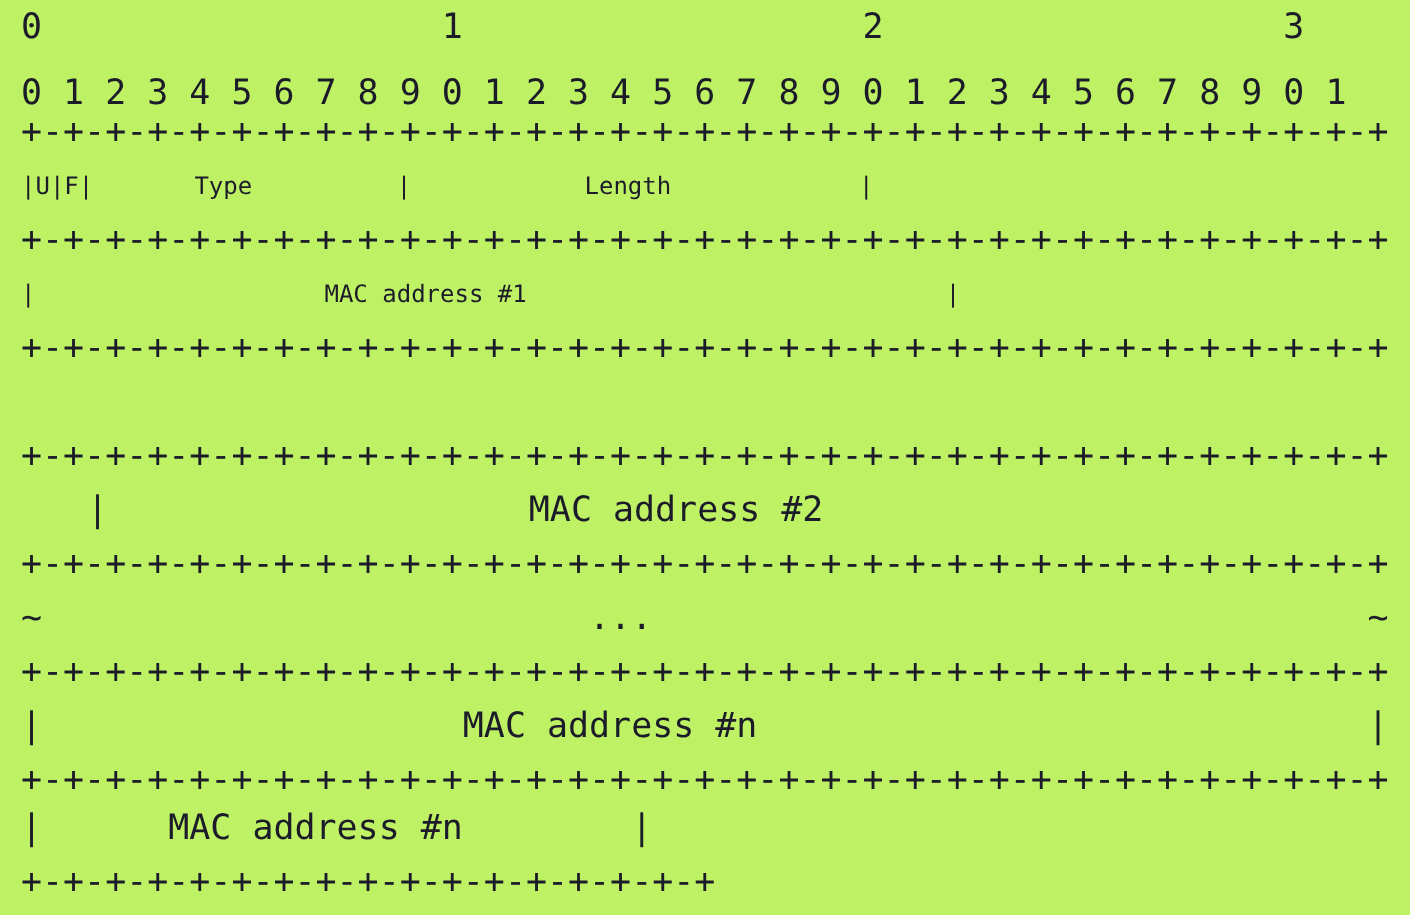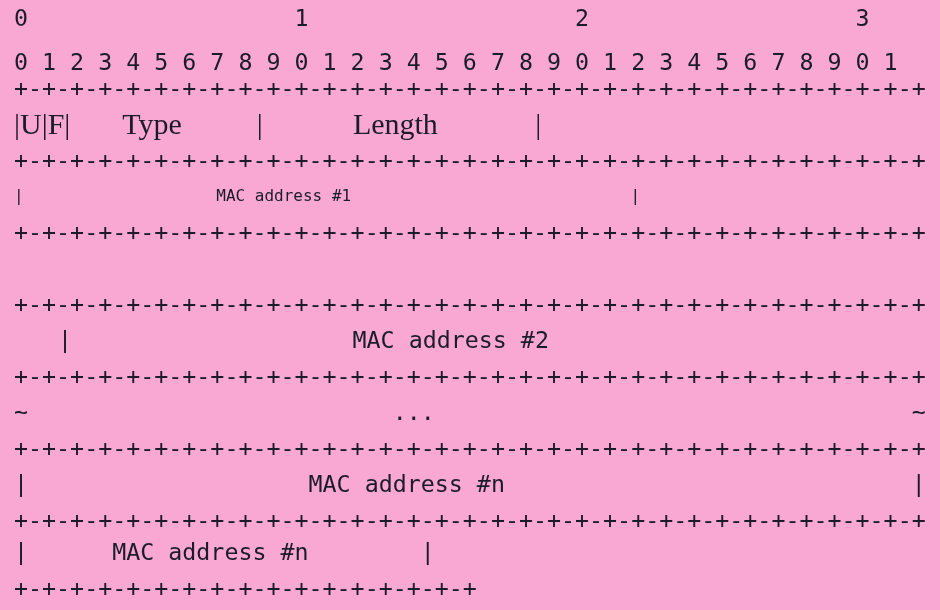--- a/index.html
+++ b/index.html
@@ -11,21 +11,21 @@
   body {
     width: 940px;
     height: 610px;
     overflow: hidden;
     font-family: "DejaVu Sans Mono", "Liberation Mono", monospace;
   }
   #diagram {
     position: relative;
     width: 940px;
     height: 610px;
-    background: #f9a8d4;
+    background: #bef264;
     color: #1b1b29;
     font-family: "DejaVu Sans Mono", "Liberation Mono", monospace;
     font-size: 20.5px;
     line-height: 28px;
     letter-spacing: 0;
     white-space: pre;
     -webkit-font-smoothing: antialiased;
   }
   .art-row {
     position: absolute;
@@ -61,21 +61,21 @@
 <body>
 
 <div id="diagram">
 
   <div class="art-row r0 pad-left" style="font-size: 23.305px; padding-left: 0px; left: 14px;">0                   1                   2                   3</div>
 
   <div class="art-row r1 pad-left" style="font-size: 23.305px; padding-left: 0px; left: 14px;">0 1 2 3 4 5 6 7 8 9 0 1 2 3 4 5 6 7 8 9 0 1 2 3 4 5 6 7 8 9 0 1</div>
 
   <div class="art-row r2" style="font-size: 23.305px; left: 14px;">+-+-+-+-+-+-+-+-+-+-+-+-+-+-+-+-+-+-+-+-+-+-+-+-+-+-+-+-+-+-+-+-+</div>
 
-  <div class="art-row r3" style="font-size: 30px; left: 14px; font-family: Liberation Serif, serif;">|U|F|       Type          |            Length             |</div>
+  <div class="art-row r3" style="font-size: 16px; left: 14px;">|U|F|       Type          |            Length             |</div>
 
   <div class="art-row r4" style="font-size: 23.305px; left: 14px;">+-+-+-+-+-+-+-+-+-+-+-+-+-+-+-+-+-+-+-+-+-+-+-+-+-+-+-+-+-+-+-+-+</div>
 
   <div class="art-row r5" style="font-size: 16px; left: 14px;">|                    MAC address #1                             |</div>
 
   <div class="art-row r6" style="font-size: 23.305px; left: 14px;">+-+-+-+-+-+-+-+-+-+-+-+-+-+-+-+-+-+-+-+-+-+-+-+-+-+-+-+-+-+-+-+-+</div>
 
 
   <div class="art-row r8" style="font-size: 23.305px; left: 14px;">+-+-+-+-+-+-+-+-+-+-+-+-+-+-+-+-+-+-+-+-+-+-+-+-+-+-+-+-+-+-+-+-+</div>
 

